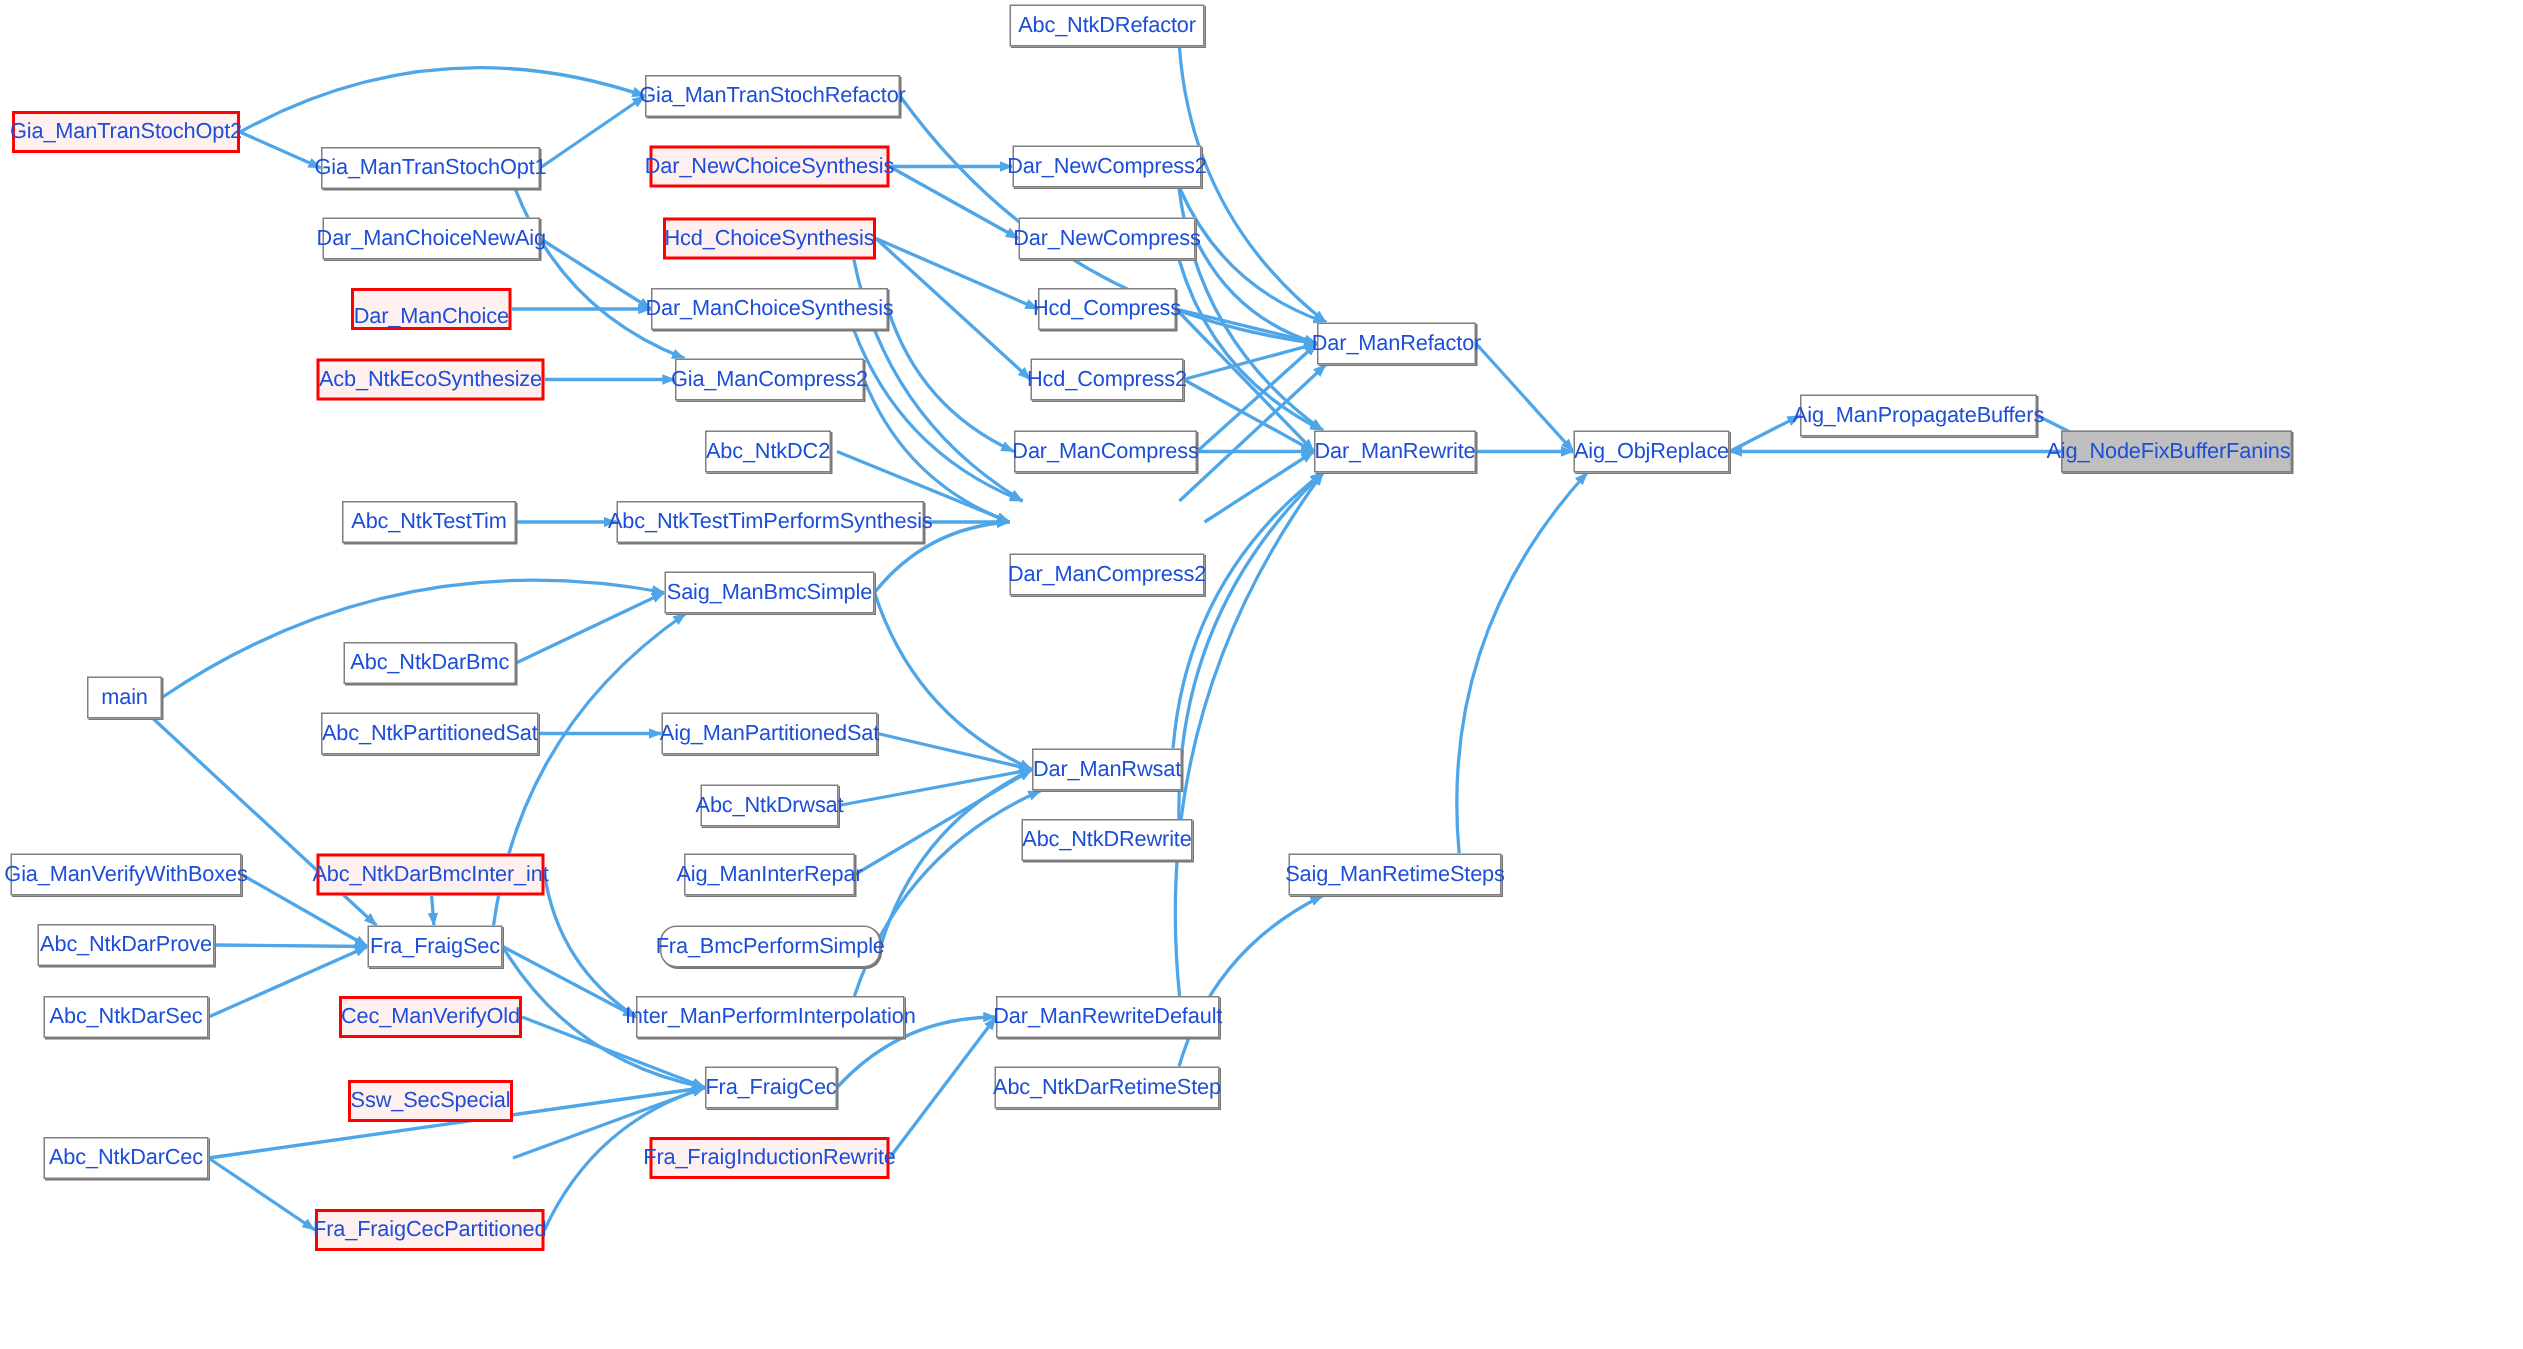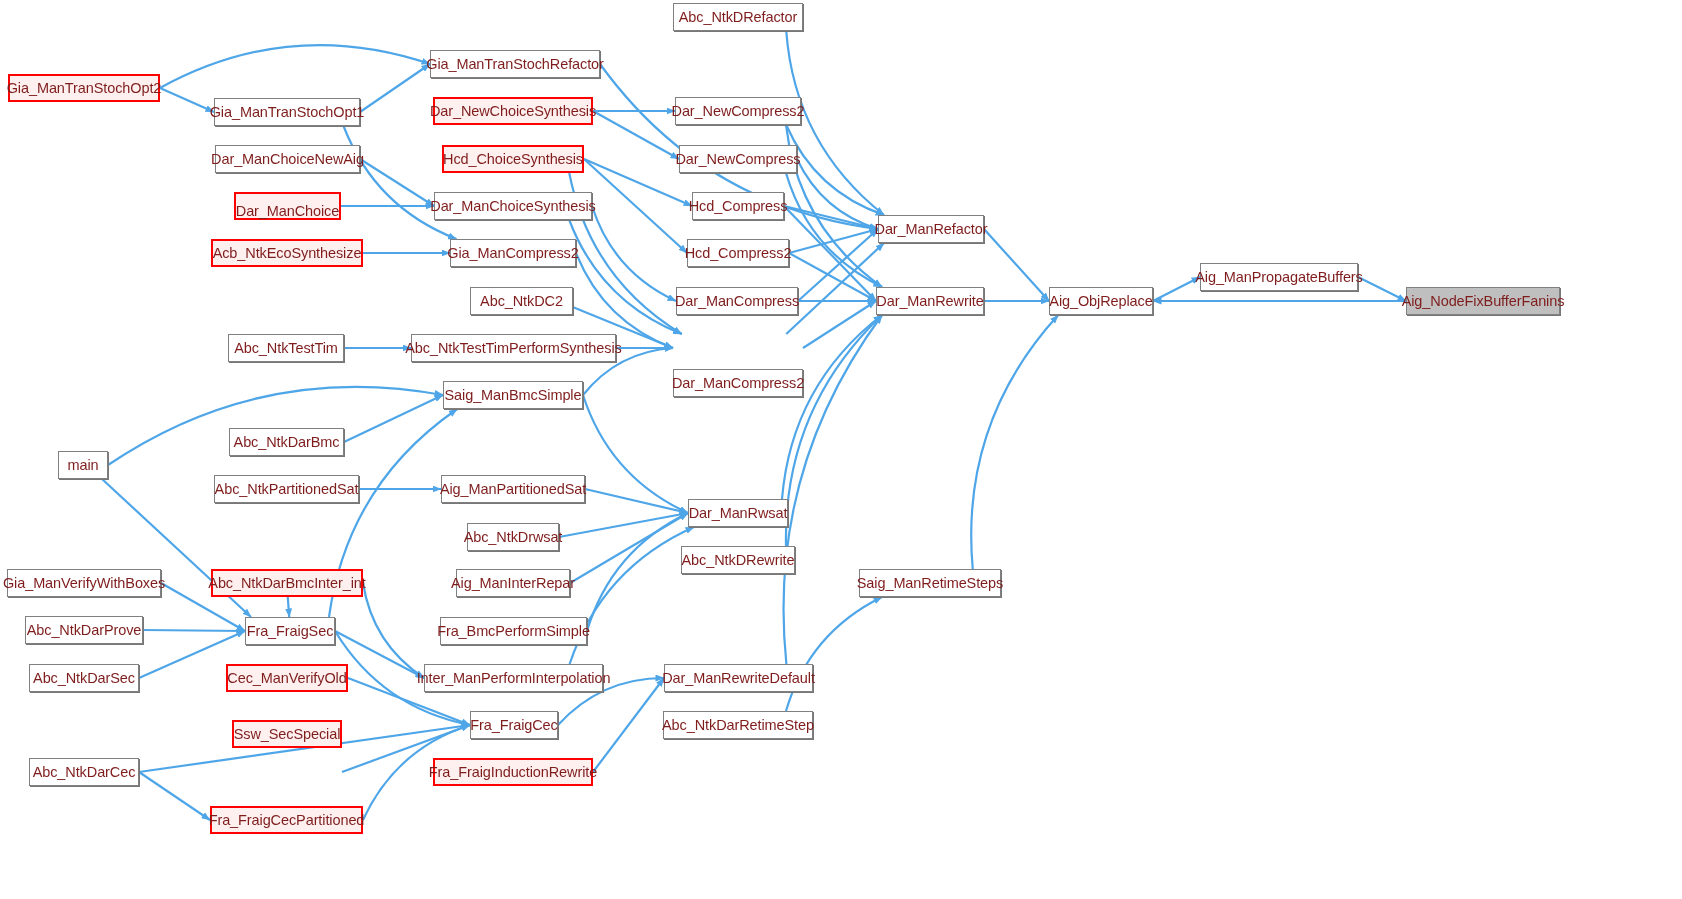--- a/index.html
+++ b/index.html
@@ -25,21 +25,21 @@
     position: absolute;
     box-sizing: border-box;
     display: flex;
     align-items: center;
     justify-content: center;
     height: 28px;
     font-size: 14.5px;
     line-height: 1;
     white-space: nowrap;
     letter-spacing: -0.1px;
-    color: #7f1d1d;
+    color: #1d4ed8;
     background: #ffffff;
     border: 1px solid #808080;
     box-shadow: 1px 1px 0 0 #777;
     z-index: 5;
     cursor: pointer;
   }
   .node.red {
     background: #fff0f0;
     border: 2px solid #ff0000;
     box-shadow: none;
@@ -195,39 +195,39 @@
       </div>
       <div class="node red" style="left: 442px; top: 145px; width: 142px;">
         <span>Hcd_ChoiceSynthesis</span>
       </div>
       <div class="node" style="left: 434px; top: 192px; width: 158px;">
         <span>Dar_ManChoiceSynthesis</span>
       </div>
       <div class="node" style="left: 450px; top: 239px; width: 126px;">
         <span>Gia_ManCompress2</span>
       </div>
-      <div class="node" style="left: 470px; top: 287px; width: 103px;">
+      <div class="node" style="left: 470px; top: 287px; width: 84px;">
         <span>Abc_NtkDC2</span>
       </div>
       <div class="node" style="left: 411px; top: 334px; width: 205px;">
         <span>Abc_NtkTestTimPerformSynthesis</span>
       </div>
       <div class="node" style="left: 443px; top: 381px; width: 140px;">
         <span>Saig_ManBmcSimple</span>
       </div>
       <div class="node" style="left: 441px; top: 475px; width: 144px;">
         <span>Aig_ManPartitionedSat</span>
       </div>
       <div class="node" style="left: 467px; top: 523px; width: 92px;">
         <span>Abc_NtkDrwsat</span>
       </div>
       <div class="node" style="left: 456px; top: 569px; width: 114px;">
         <span>Aig_ManInterRepar</span>
       </div>
-      <div class="node" style="left: 440px; top: 617px; width: 147px;">
+      <div class="node" style="left: 440px; top: 617px; width: 147px; border-radius: 11px;">
         <span>Fra_BmcPerformSimple</span>
       </div>
       <div class="node" style="left: 245px; top: 617px; width: 90px;">
         <span>Fra_FraigSec</span>
       </div>
       <div class="node" style="left: 424px; top: 664px; width: 179px;">
         <span>Inter_ManPerformInterpolation</span>
       </div>
       <div class="node" style="left: 470px; top: 711px; width: 88px;">
         <span>Fra_FraigCec</span>
@@ -273,17 +273,17 @@
       </div>
       <div class="node" style="left: 859px; top: 569px; width: 142px;">
         <span>Saig_ManRetimeSteps</span>
       </div>
       <div class="node" style="left: 1049px; top: 287px; width: 104px;">
         <span>Aig_ObjReplace</span>
       </div>
       <div class="node" style="left: 1200px; top: 263px; width: 158px;">
         <span>Aig_ManPropagateBuffers</span>
       </div>
-      <div class="node current" style="left: 1406px; top: 287px; width: 154px;">
+      <div class="node current" style="left: 1374px; top: 287px; width: 154px; justify-content: flex-end;">
         <span>Aig_NodeFixBufferFanins</span>
       </div>
     </div>
 </div>
 
 </body></html>

